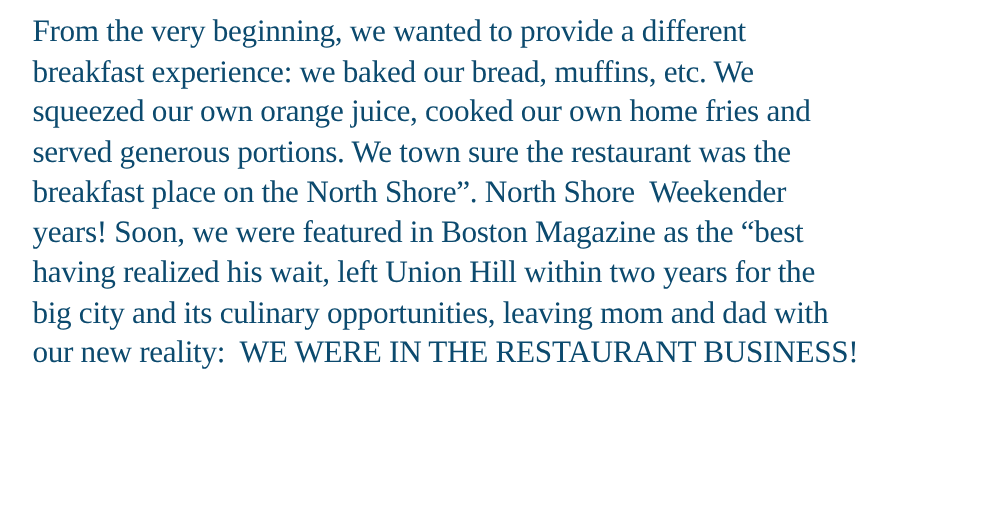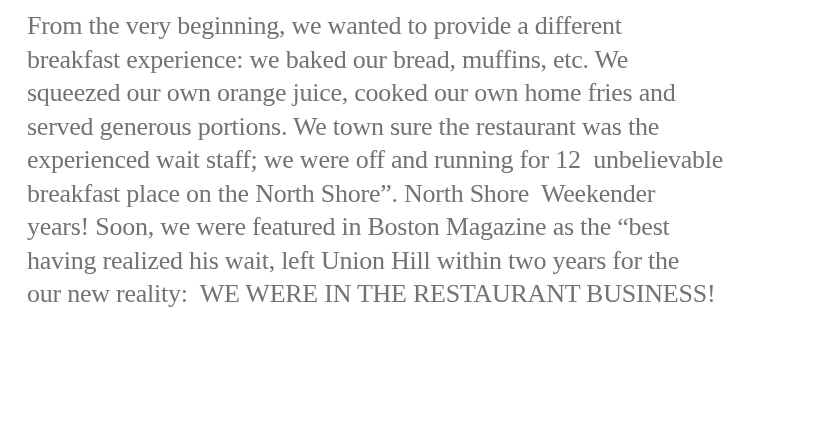--- a/index.html
+++ b/index.html
@@ -13,32 +13,32 @@
     overflow: hidden;
   }
   .text-block {
     box-sizing: border-box;
     width: 840px;
     padding: 9px 22px 0 27px;
     font-family: "Liberation Serif", "DejaVu Serif", serif;
     font-size: 26px;
     line-height: 33.5px;
     letter-spacing: -0.25px;
-    color: #737373;
+    color: #0c4a6e;
   }
   .para-line {
     white-space: pre;   
   }
 </style>
 </head>
 <body>
 
 <div class="text-block">
   <div class="para-line">From the very beginning, we wanted to provide a different</div>
   <div class="para-line">breakfast experience: we baked our bread, muffins, etc. We</div>
   <div class="para-line">squeezed our own orange juice, cooked our own home fries and</div>
   <div class="para-line">served generous portions. We town sure the restaurant was the</div>
-  <div class="para-line">experienced wait staff; we were off and running for 12  unbelievable</div>
   <div class="para-line">breakfast place on the North Shore”. North Shore  Weekender</div>
   <div class="para-line">years! Soon, we were featured in Boston Magazine as the “best</div>
   <div class="para-line">having realized his wait, left Union Hill within two years for the</div>
+  <div class="para-line">big city and its culinary opportunities, leaving mom and dad with</div>
   <div class="para-line">our new reality:  WE WERE IN THE RESTAURANT BUSINESS!</div>
 </div>
 
 </body></html>

